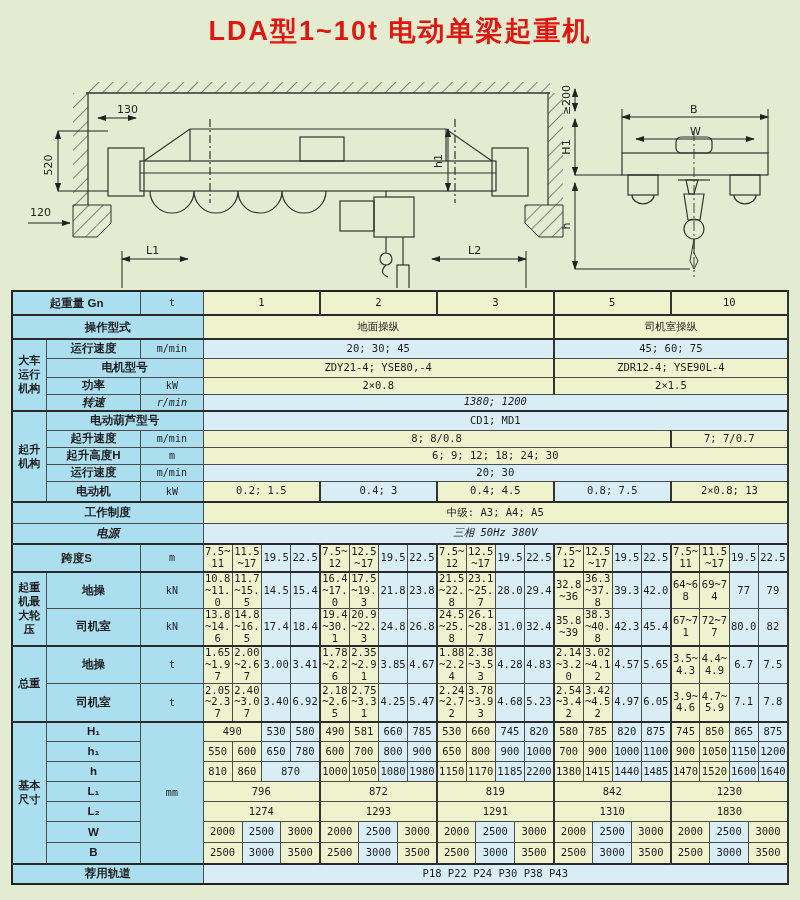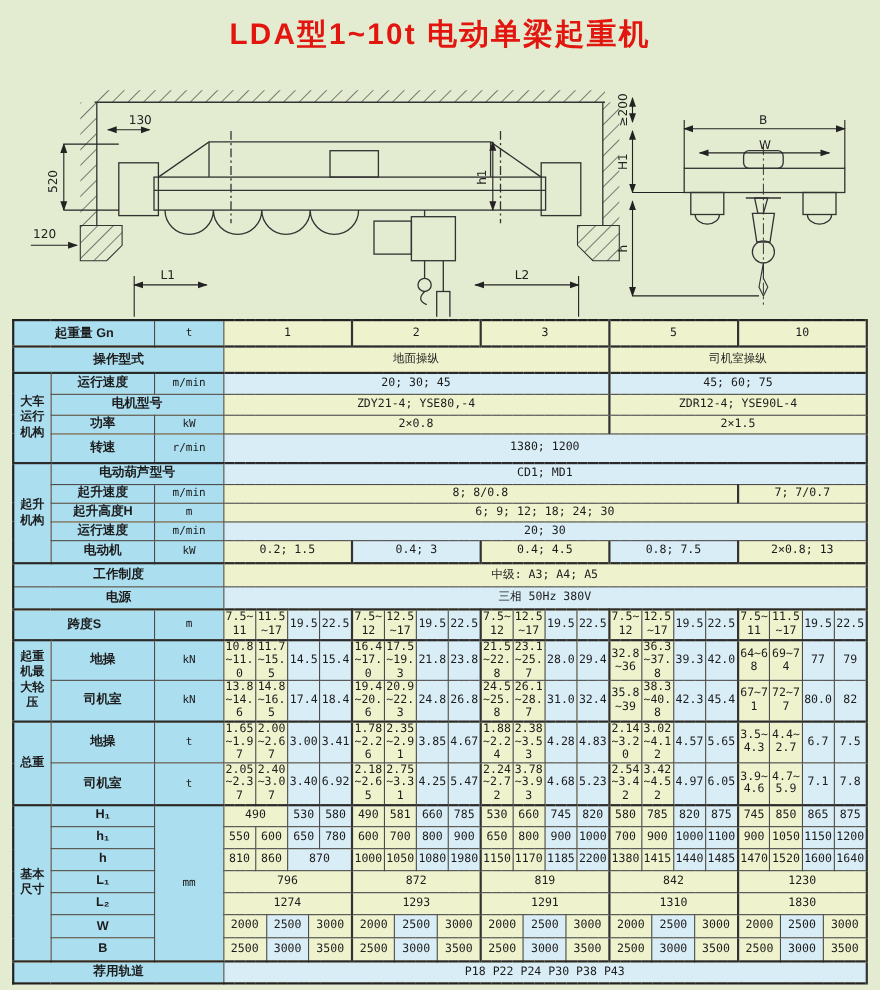--- a/index.html
+++ b/index.html
@@ -249,21 +249,21 @@
         <td colspan="2" class="l">电机型号</td>
         <td colspan="36" class="d y ge">ZDY21-4; YSE80,-4</td>
         <td colspan="24" class="d y ge">ZDR12-4; YSE90L-4</td>
       </tr>
       <tr style="height: 17px;">
         <td colspan="1" class="l">功率</td>
         <td colspan="1" class="u">kW</td>
         <td colspan="36" class="d y ge">2×0.8</td>
         <td colspan="24" class="d y ge">2×1.5</td>
       </tr>
-      <tr style="height: 27px;">
+      <tr style="height: 17px; font-style: italic;">
         <td colspan="1" class="l">转速</td>
         <td colspan="1" class="u">r/min</td>
         <td colspan="60" class="d b ge">1380; 1200</td>
       </tr>
       <tr class="sec" style="height: 19px;">
         <td colspan="1" rowspan="5" class="g">起升机构</td>
         <td colspan="2" class="l">电动葫芦型号</td>
         <td colspan="60" class="d b ge">CD1; MD1</td>
       </tr>
       <tr style="height: 17px;">
@@ -288,21 +288,21 @@
         <td colspan="12" class="d y ge">0.2; 1.5</td>
         <td colspan="12" class="d b ge">0.4; 3</td>
         <td colspan="12" class="d y ge">0.4; 4.5</td>
         <td colspan="12" class="d b ge">0.8; 7.5</td>
         <td colspan="12" class="d y ge">2×0.8; 13</td>
       </tr>
       <tr class="sec" style="height: 21px;">
         <td colspan="3" class="l">工作制度</td>
         <td colspan="60" class="d y ge">中级: A3; A4; A5</td>
       </tr>
-      <tr style="height: 21px;">
+      <tr style="height: 21px; font-style: italic;">
         <td colspan="3" class="l">电源</td>
         <td colspan="60" class="d b ge">三相 50Hz 380V</td>
       </tr>
       <tr class="sec" style="height: 28px;">
         <td colspan="2" class="l">跨度S</td>
         <td colspan="1" class="u">m</td>
         <td colspan="3" class="d y">7.5~11</td>
         <td colspan="3" class="d y">11.5~17</td>
         <td colspan="3" class="d b">19.5</td>
         <td colspan="3" class="d b ge">22.5</td>
@@ -348,21 +348,21 @@
         <td colspan="3" class="d b">77</td>
         <td colspan="3" class="d b ge">79</td>
       </tr>
       <tr style="height: 36px;">
         <td colspan="1" class="l">司机室</td>
         <td colspan="1" class="u">kN</td>
         <td colspan="3" class="d y">13.8~14.6</td>
         <td colspan="3" class="d y">14.8~16.5</td>
         <td colspan="3" class="d b">17.4</td>
         <td colspan="3" class="d b ge">18.4</td>
-        <td colspan="3" class="d y">19.4~20.6</td>
+        <td colspan="3" class="d y">19.4~30.1</td>
         <td colspan="3" class="d y">20.9~22.3</td>
         <td colspan="3" class="d b">24.8</td>
         <td colspan="3" class="d b ge">26.8</td>
         <td colspan="3" class="d y">24.5~25.8</td>
         <td colspan="3" class="d y">26.1~28.7</td>
         <td colspan="3" class="d b">31.0</td>
         <td colspan="3" class="d b ge">32.4</td>
         <td colspan="3" class="d y">35.8~39</td>
         <td colspan="3" class="d y">38.3~40.8</td>
         <td colspan="3" class="d b">42.3</td>
@@ -386,21 +386,21 @@
         <td colspan="3" class="d b ge">4.67</td>
         <td colspan="3" class="d y">1.88~2.24</td>
         <td colspan="3" class="d y">2.38~3.53</td>
         <td colspan="3" class="d b">4.28</td>
         <td colspan="3" class="d b ge">4.83</td>
         <td colspan="3" class="d y">2.14~3.20</td>
         <td colspan="3" class="d y">3.02~4.12</td>
         <td colspan="3" class="d b">4.57</td>
         <td colspan="3" class="d b ge">5.65</td>
         <td colspan="3" class="d y">3.5~4.3</td>
-        <td colspan="3" class="d y">4.4~2.7</td>
+        <td colspan="3" class="d y">4.4~4.9</td>
         <td colspan="3" class="d b">6.7</td>
         <td colspan="3" class="d b ge">7.5</td>
       </tr>
       <tr style="height: 38px;">
         <td colspan="1" class="l">司机室</td>
         <td colspan="1" class="u">t</td>
         <td colspan="3" class="d y">2.05~2.37</td>
         <td colspan="3" class="d y">2.40~3.07</td>
         <td colspan="3" class="d b">3.40</td>
         <td colspan="3" class="d b ge">6.92</td>

